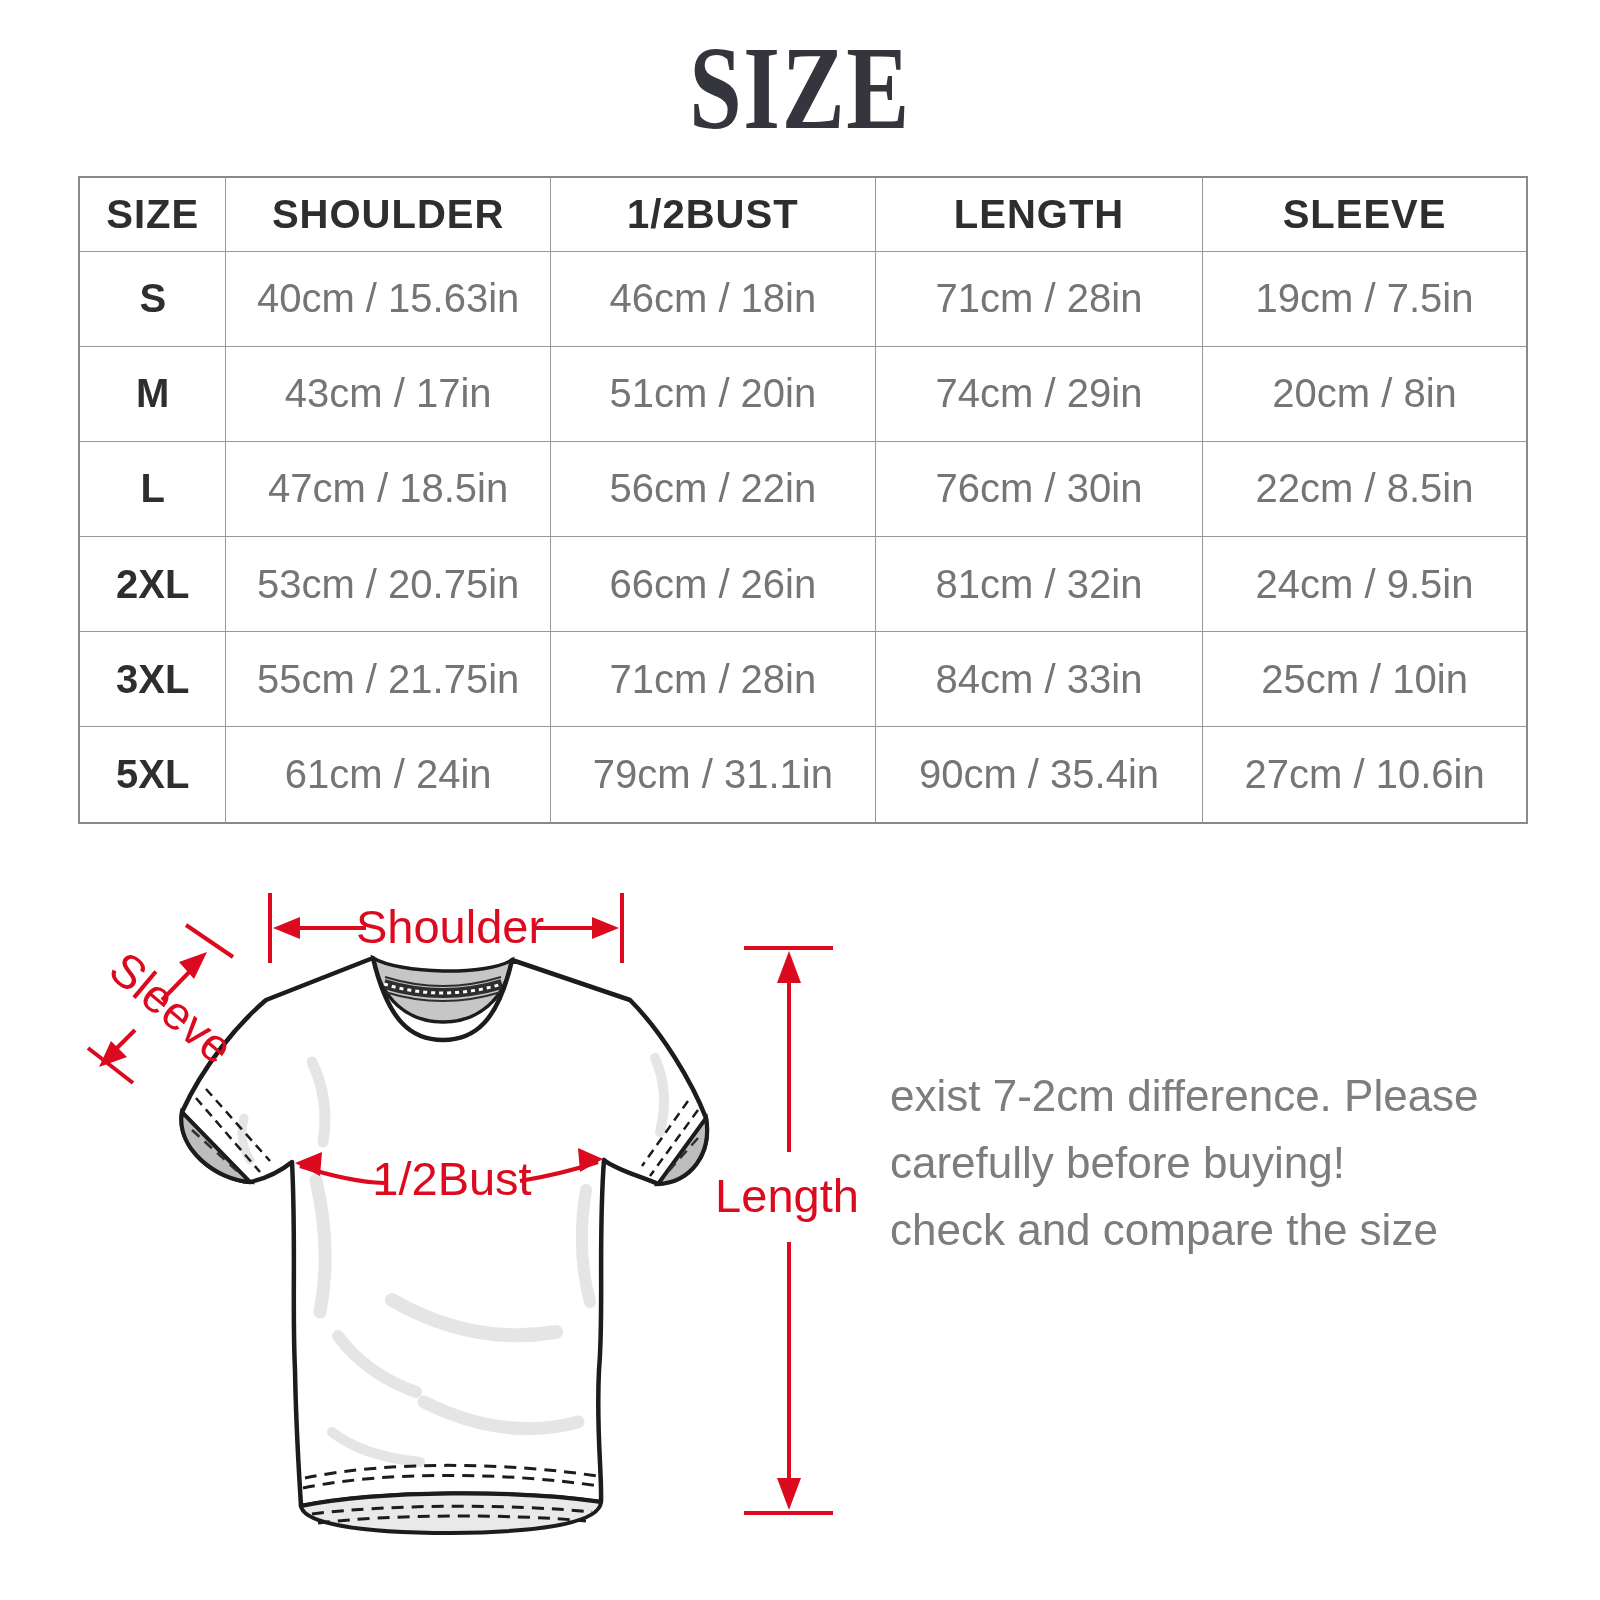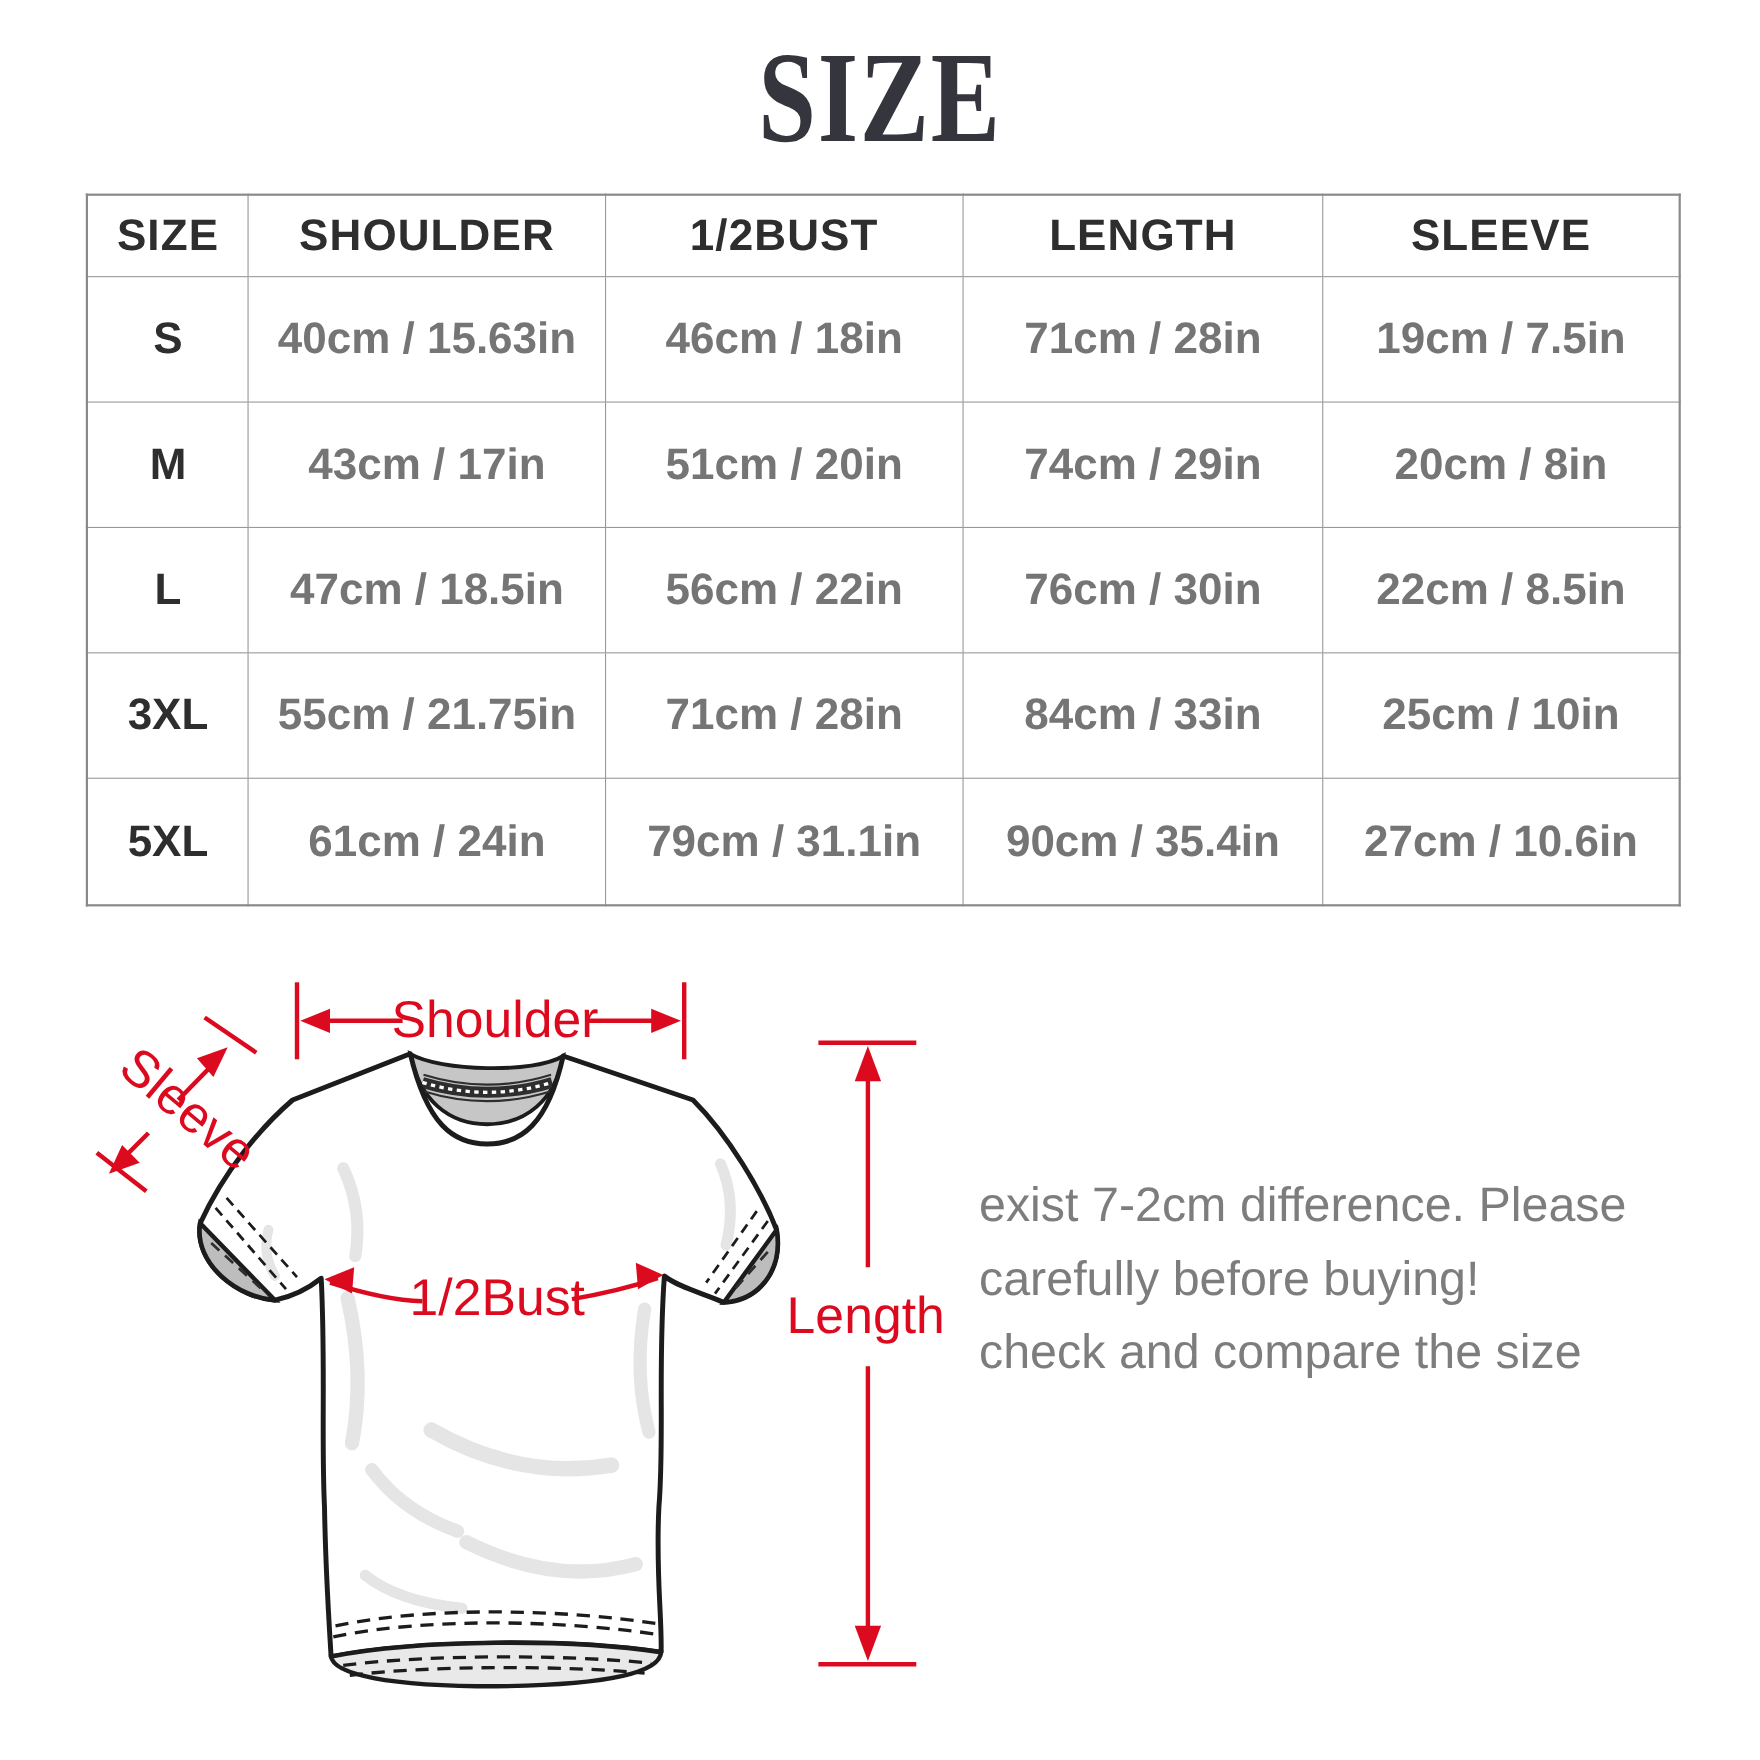--- a/index.html
+++ b/index.html
@@ -32,21 +32,21 @@
     border:2px solid #8a8a8a;
   }
   table.size-table th, table.size-table td{
     border:1.5px solid var(--tbl-border);
     text-align:center;vertical-align:middle;
     font-size:40px;
   }
   table.size-table th{
     font-weight:700;color:var(--head-ink);letter-spacing:1px;height:74px;
   }
-  table.size-table td{color:var(--cell-ink);font-weight:700;}
+  table.size-table td{color:var(--cell-ink);font-weight:400;}
   table.size-table td.size-col{color:var(--head-ink);font-weight:700;}
 
   .diagram-svg{position:absolute;left:0;top:840px;width:960px;height:760px;}
 
   .note{
     position:absolute;left:890px;top:1062px;width:625px;
     font-size:44px;line-height:67px;color:var(--note-ink);
   }
   .note b{color:var(--note-bold);font-weight:700;}
 </style>
@@ -91,20 +91,27 @@
             <td>20cm / 8in</td>
           </tr>
           <tr>
             <td class="size-col">L</td>
             <td>47cm / 18.5in</td>
             <td>56cm / 22in</td>
             <td>76cm / 30in</td>
             <td>22cm / 8.5in</td>
           </tr>
           <tr>
+            <td class="size-col">2XL</td>
+            <td>53cm / 20.75in</td>
+            <td>66cm / 26in</td>
+            <td>81cm / 32in</td>
+            <td>24cm / 9.5in</td>
+          </tr>
+          <tr>
             <td class="size-col">3XL</td>
             <td>55cm / 21.75in</td>
             <td>71cm / 28in</td>
             <td>84cm / 33in</td>
             <td>25cm / 10in</td>
           </tr>
           <tr>
             <td class="size-col">5XL</td>
             <td>61cm / 24in</td>
             <td>79cm / 31.1in</td>

